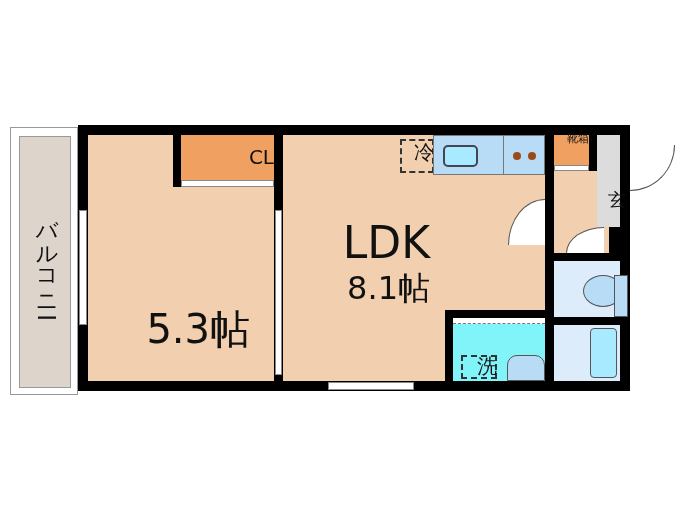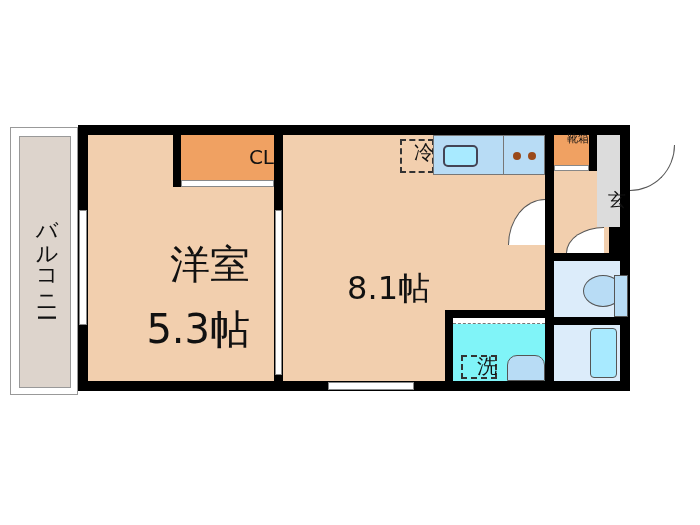--- a/index.html
+++ b/index.html
@@ -24,27 +24,27 @@
   <div class="abs wall" style="left:610px;top:0;width:10px;height:266px;"></div>
 
   <div class="abs" style="left:78px;top:10px;width:186px;height:246px;background:#f2cfae;"></div>
 
   <div class="abs" style="left:69px;top:85px;width:8px;height:115px;background:#fff;border:1px solid #888;"></div>
 
   <div class="abs wall" style="left:163px;top:10px;width:8px;height:52px;"></div>
   <div class="abs" style="left:171px;top:10px;width:93px;height:45px;background:#f0a162;"></div>
   <div class="abs" style="left:171px;top:55px;width:93px;height:7px;background:#fff;border:1px solid #888;"></div>
   <div class="label" style="left:171px;top:22px;width:93px;font-size:20px;">CL</div>
-  <div class="label" style="left:100px;top:118px;width:140px;font-size:40px;">洋室</div>
   <div class="label" style="left:100px;top:183px;width:140px;font-size:40px;">5.3帖</div>
 
   <div class="abs wall" style="left:264px;top:0;width:9px;height:266px;"></div>
   <div class="abs" style="left:265px;top:85px;width:7px;height:165px;background:#fff;border:1px solid #888;"></div>
 
   <div class="abs" style="left:273px;top:10px;width:262px;height:246px;background:#f2cfae;"></div>
+  <div class="label" style="left:300px;top:95px;width:120px;font-size:44px;">LDK</div>
   <div class="label" style="left:300px;top:147px;width:120px;font-size:32px;">8.1帖</div>
 
   <div class="abs" style="left:318px;top:257px;width:86px;height:8px;background:#fff;border:1px solid #888;"></div>
 
   <div class="abs" style="left:390px;top:14px;width:34px;height:34px;border:2px dashed #333;"></div>
   <div class="label" style="left:390px;top:17px;width:34px;font-size:20px;">冷</div>
 
   <div class="abs" style="left:423px;top:10px;width:112px;height:40px;background:#b8dcf5;border:1px solid #777;"></div>
   <div class="abs" style="left:433px;top:20px;width:35px;height:22px;background:#a8eaff;border:2px solid #445;border-radius:5px;"></div>
   <div class="abs" style="left:493px;top:10px;width:1px;height:40px;background:#777;"></div>

